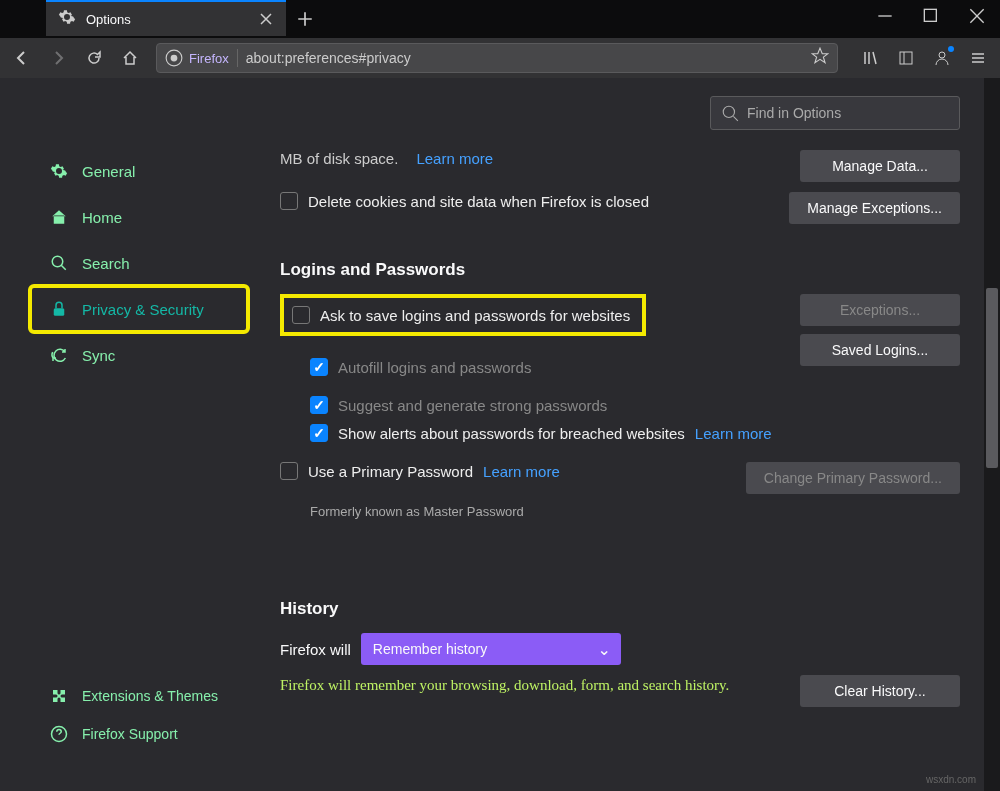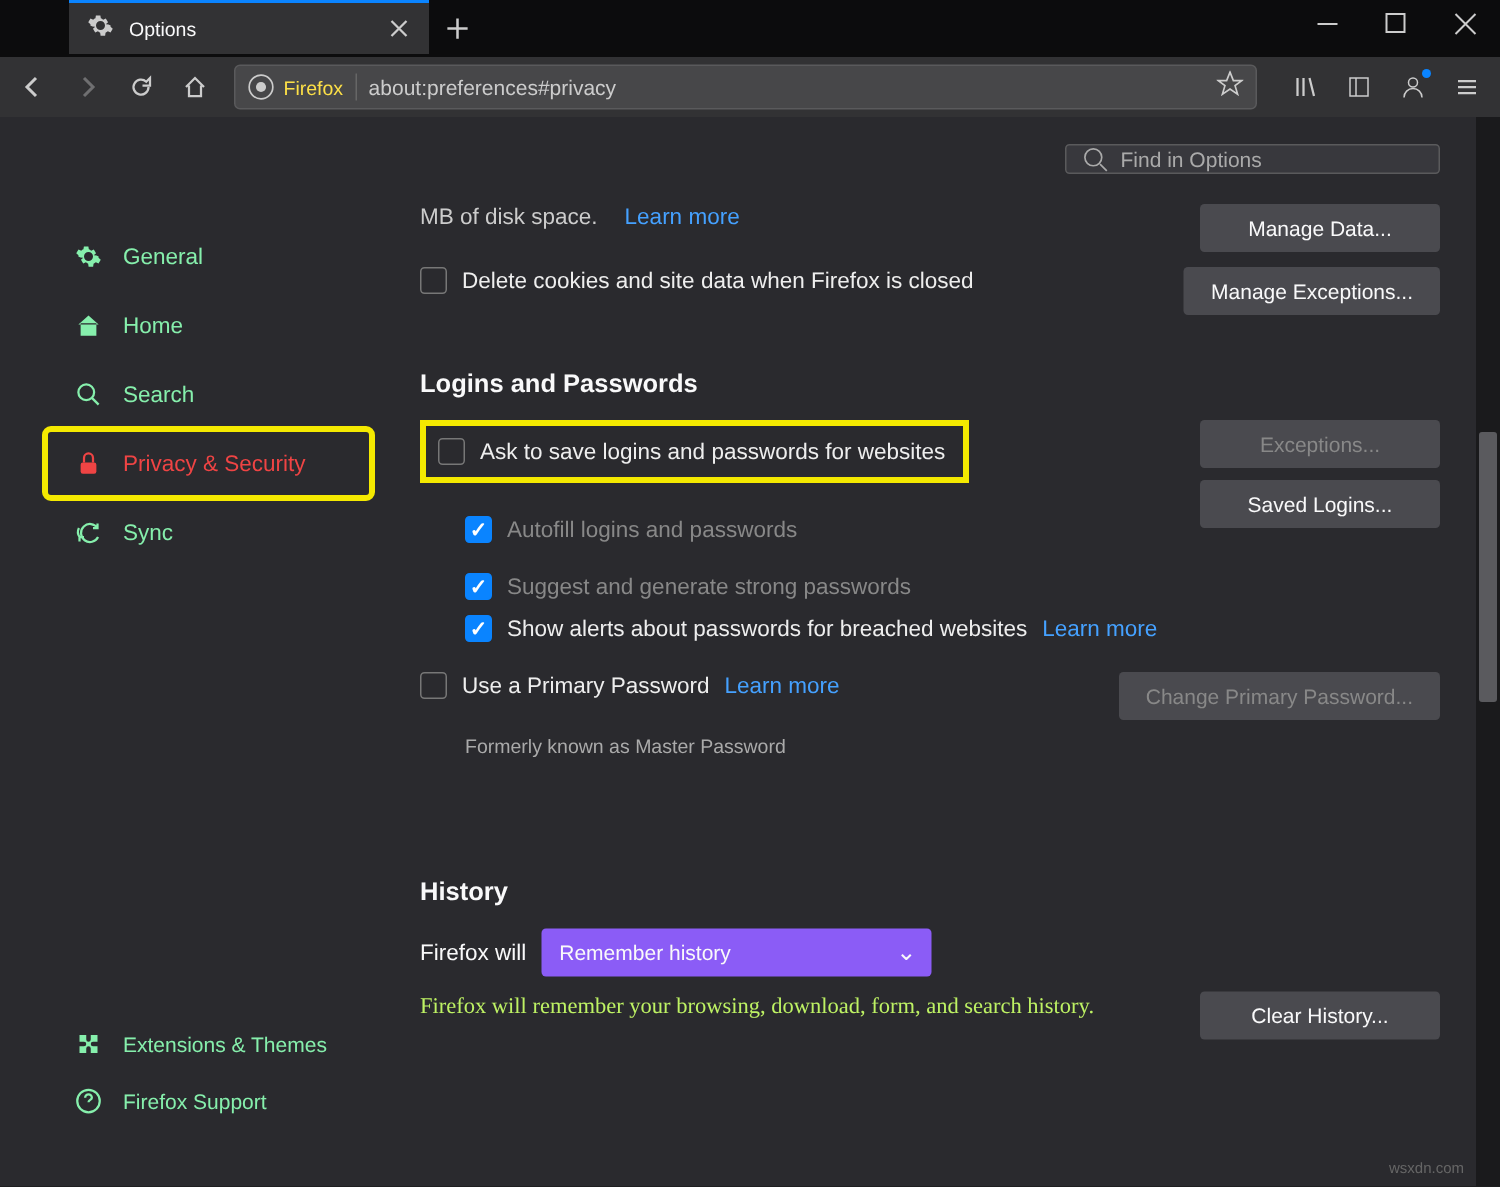--- a/index.html
+++ b/index.html
@@ -20,28 +20,28 @@
 .identity { display: flex; align-items: center; gap: 6px; padding-right: 8px; border-right: 1px solid #666; }
 .url-text { flex: 1; font-size: 14px; color: #ccc; }
 .tool-right { display: flex; gap: 4px; margin-left: 6px; }
 .tool-right .dot-badge { position: relative; }
 .tool-right .dot-badge::after { content: ''; position: absolute; top: 4px; right: 4px; width: 6px; height: 6px; background: #0a84ff; border-radius: 50%; }
 
 .content { display: flex; height: 713px; background: #2a2a2e; }
 .sidebar { width: 260px; padding: 70px 0 20px 30px; display: flex; flex-direction: column; }
 .side-upper { flex: 1; }
 .side-item { height: 46px; display: flex; align-items: center; gap: 14px; padding-left: 20px; font-size: 15px; color: #86efac; cursor: pointer; border-radius: 4px; margin-right: 12px; }
-.side-item.active { color: #ef4444; outline: 4px solid #f4e900; outline-offset: -2px; }
+.side-item.active { color: #14b8a6; outline: 4px solid #f4e900; outline-offset: -2px; }
 .side-item svg { fill: currentColor; }
 .side-lower { padding-bottom: 18px; }
 .side-lower .side-item { height: 38px; font-size: 14px; }
 
 .main { flex: 1; padding: 18px 40px 0 20px; overflow-y: auto; position: relative; }
 .search-row { display: flex; justify-content: flex-end; margin-bottom: 20px; }
-.search-box { width: 250px; height: 20px; background: #38383d; border: 1px solid #5a5a5c; border-radius: 3px; display: flex; align-items: center; padding: 0 10px; gap: 8px; color: #aaa; font-size: 14px; }
+.search-box { width: 250px; height: 34px; background: #38383d; border: 1px solid #5a5a5c; border-radius: 3px; display: flex; align-items: center; padding: 0 10px; gap: 8px; color: #aaa; font-size: 14px; }
 
 .section { margin-bottom: 36px; }
 .section-head { font-size: 17px; font-weight: 600; margin-bottom: 14px; }
 .row { display: flex; align-items: flex-start; margin-bottom: 10px; }
 .row-left { flex: 1; display: flex; align-items: center; gap: 10px; }
 .row-right { display: flex; flex-direction: column; gap: 8px; align-items: flex-end; }
 .partial-text { font-size: 15px; color: #ccc; }
 .link { color: #45a1ff; cursor: pointer; font-size: 15px; }
 .checkbox { width: 18px; height: 18px; border: 1px solid #777; border-radius: 3px; background: #2a2a2e; flex-shrink: 0; display: flex; align-items: center; justify-content: center; }
 .checkbox.checked { background: #0a84ff; border-color: #0a84ff; }
@@ -127,21 +127,21 @@
       <svg viewBox="0 0 16 16">
         <path d="M2 8l6-6 6 6M4 7v7h8V7" fill="none" stroke="#ccc" stroke-width="1.5"></path>
       </svg>
     </div>
   <div class="urlbar">
     <div class="identity">
       <svg viewBox="0 0 16 16">
           <circle cx="8" cy="8" r="7" fill="none" stroke="#ccc"></circle>
           <circle cx="8" cy="8" r="3" fill="#ccc"></circle>
         </svg>
-      <span style="font-size:13px;color:#fde047;">Firefox</span>
+      <span style="font-size:13px;color:#c4b5fd;">Firefox</span>
     </div>
     <span class="url-text">about:preferences#privacy</span>
     <span><svg viewBox="0 0 16 16">
           <path d="M8 1l2 5h5l-4 3 1.5 5L8 11l-4.5 3L5 9 1 6h5z" fill="none" stroke="#ccc"></path>
         </svg></span>
   </div>
   <div class="tool-right">
     <div class="tool-btn">
         <svg viewBox="0 0 16 16">
           <path stroke="#ccc" stroke-width="1.5" d="M3 2v12M7 2v12M11 2l3 12"></path>

